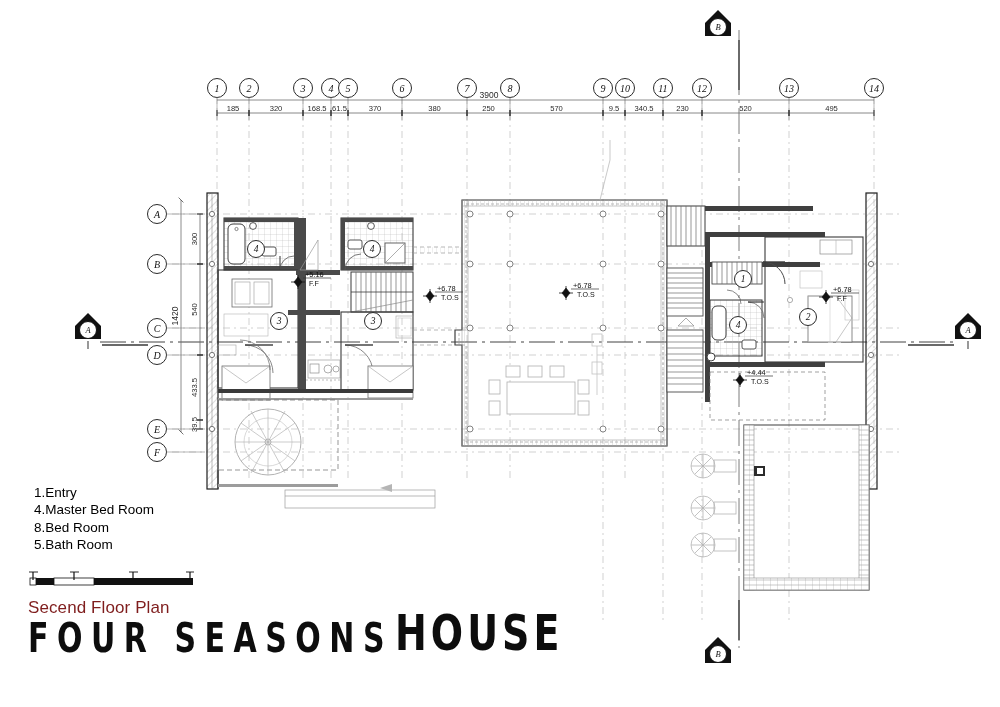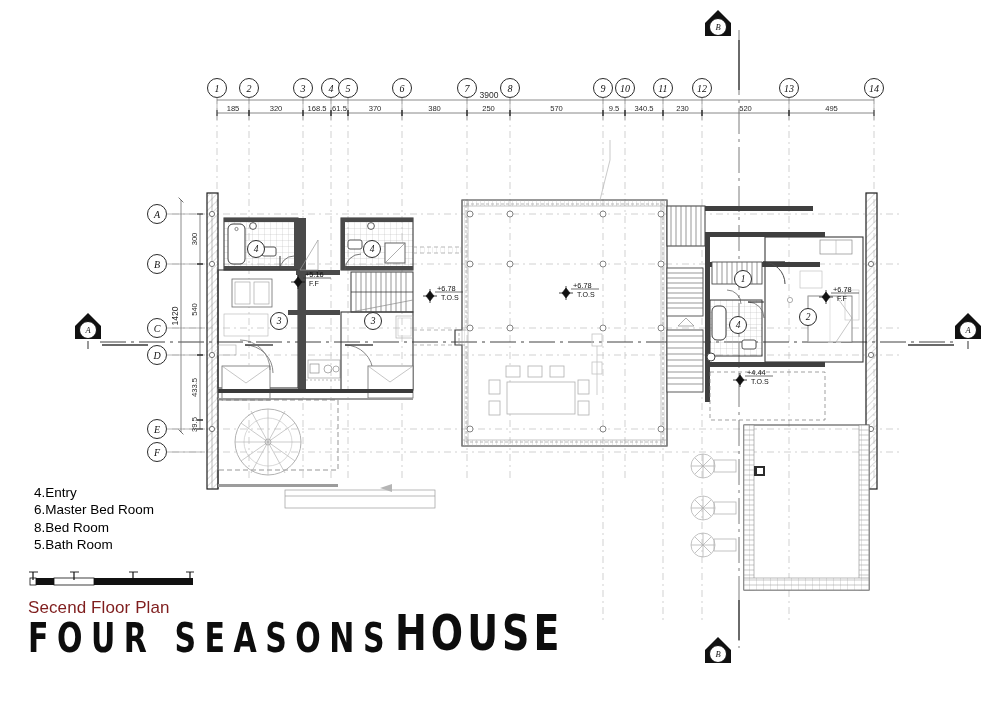--- a/index.html
+++ b/index.html
@@ -722,22 +722,22 @@
     <g stroke="#111" stroke-width="0.9">
       <line x1="29" y1="572" x2="38" y2="572"></line>
       <line x1="70" y1="572" x2="79" y2="572"></line>
       <line x1="129" y1="572" x2="138" y2="572"></line>
       <line x1="186" y1="572" x2="194" y2="572"></line>
     </g>
   </g>
 </svg>
 
 <div class="legend nosel">
-  <div>4.Entry</div>
-  <div>6.Master Bed Room</div>
+  <div>1.Entry</div>
+  <div>4.Master Bed Room</div>
   <div>8.Bed Room</div>
   <div>5.Bath Room</div>
 </div>
 
 <div class="subtitle nosel">Secend Floor Plan</div>
 <div class="bigtitle nosel">
   <span class="t1">FOUR SEASONS</span>
   <span class="t2">HOUSE</span>
 </div>
 

